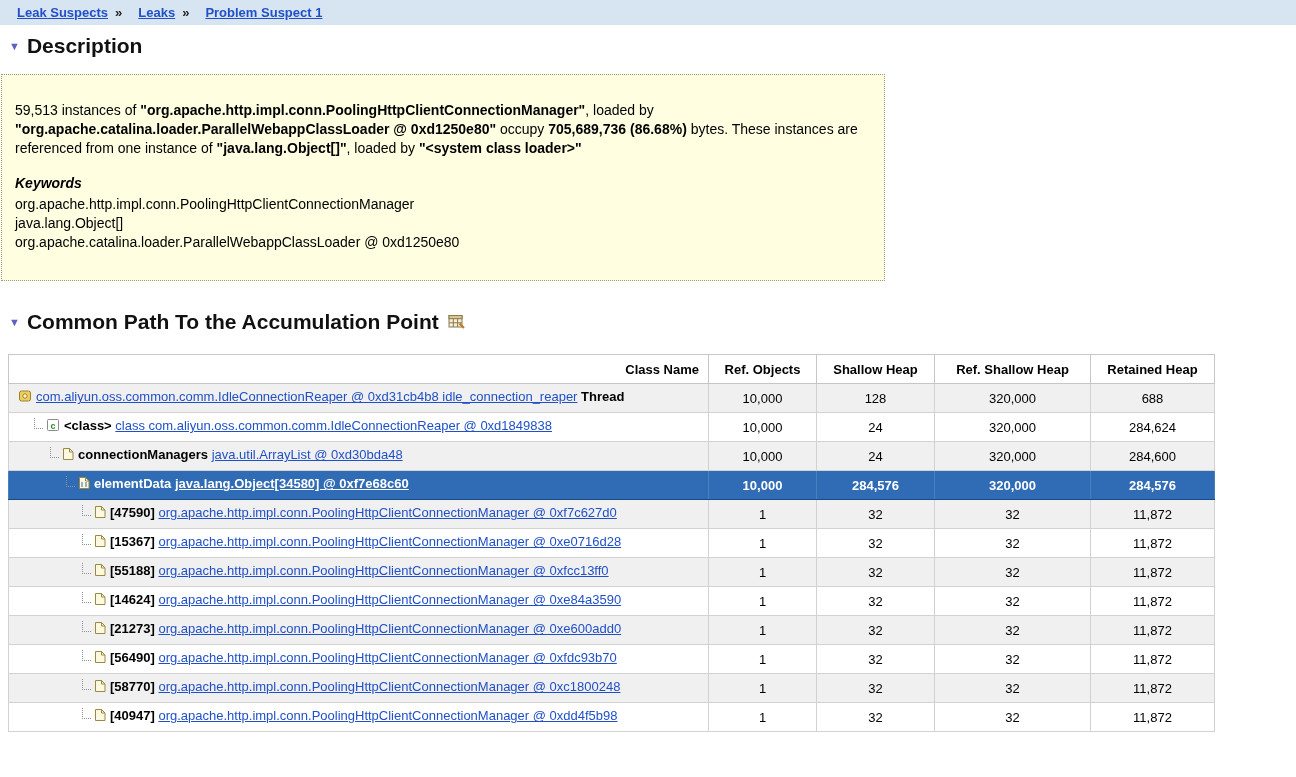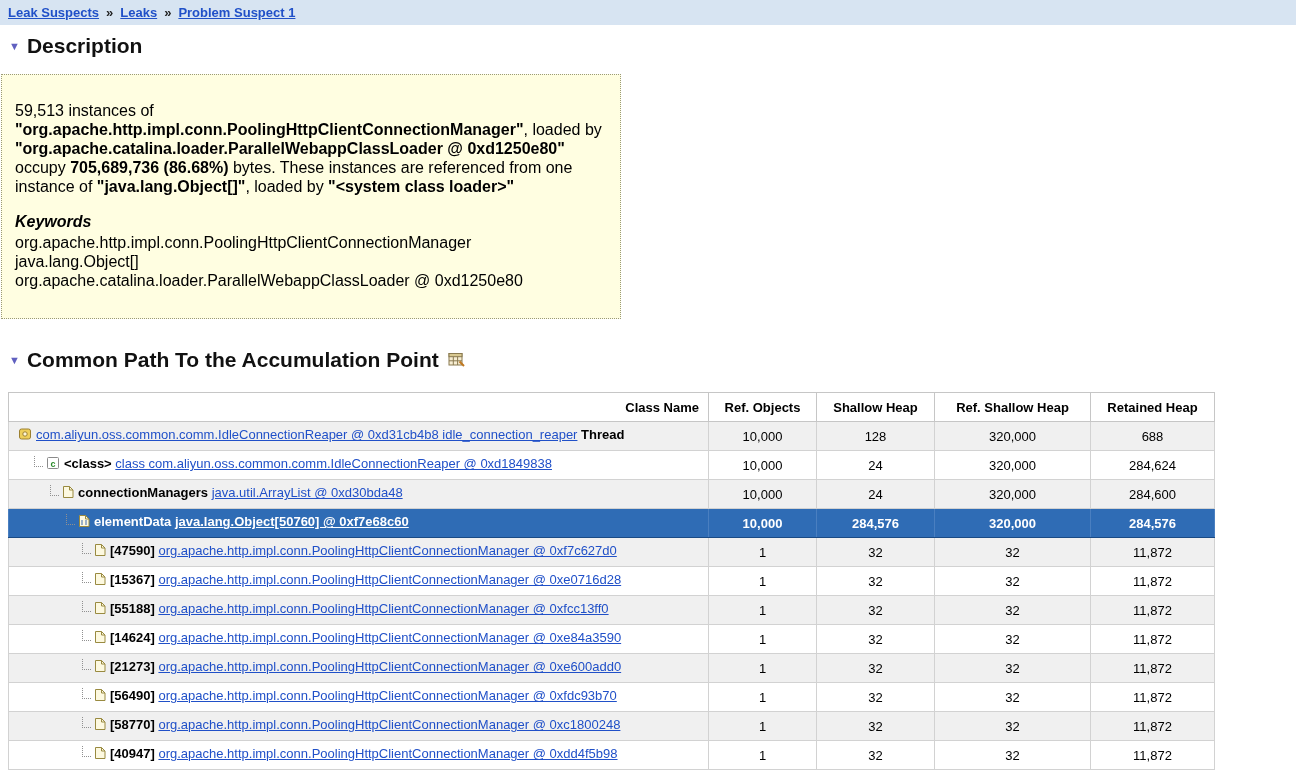--- a/index.html
+++ b/index.html
@@ -14,20 +14,21 @@
   
   .breadcrumb {
     background: var(--breadcrumb-bg, #d7e4f2);
     padding: 5px 8px 5px 8px;
     white-space: nowrap;
   }
   .breadcrumb a {
     color: var(--link, #2050c8);
     font-weight: bold;
     text-decoration: underline;
+    margin-left: 9px;
   }
   .breadcrumb .sep { color: #222; margin: 0 7px; font-weight: bold; }
 
   
   .section-heading {
     display: flex; align-items: center; gap: 7px;
     padding: 9px 8px 4px 9px;
     cursor: pointer;
   }
   .section-heading .tri {
@@ -35,25 +36,25 @@
     font-size: 11px; line-height: 1;
   }
   .section-heading h2 {
     font-size: 21px; font-weight: bold; color: #111;
   }
   .sec-icon { display: inline-block; margin-left: 2px; position: relative; top: 1px; }
 
   
   .desc-box {
     margin: 12px 0 20px 1px;
-    width: 620px;
+    width: 884px;
     background: var(--descbox-bg, #fffee1);
     border: 1px dotted #9a9a77;
     padding: 26px 10px 28px 13px;
-    font-size: 16px;
+    font-size: 14px;
     line-height: 19px;
   }
   .desc-text b { font-weight: bold; }
   .kw-title { font-weight: bold; margin-top: 16px; margin-bottom: 2px; font-style: italic; }
   .kw-list div { line-height: 19px; }
 
   
   .path-table {
     border-collapse: collapse;
     margin: 16px 0 0 8px;
@@ -188,21 +189,21 @@
         <td class="num-cell">10,000</td>
         <td class="num-cell">24</td>
         <td class="num-cell">320,000</td>
         <td class="num-cell">284,600</td>
       </tr>
       <tr class="selected">
         <td class="name-cell"><span class="indent" style="width: 48px;"></span><span class="elbow"></span><span class="tree-icon"><svg width="12" height="14" viewBox="0 0 12 14">
               <path d="M1.5 1.5h6l3.5 3.5v7.5h-9.5z" fill="#fdf9e0" stroke="#998a40"></path>
               <path d="M7.5 1.5v3.5h3.5" fill="none" stroke="#998a40"></path>
               <path d="M4 6v5 M8 6v5" stroke="#3a6ab0"></path>
-            </svg></span><b class="row-prefix">elementData </b><a class="row-link">java.lang.Object[50760] @ 0xf7e68c60</a></td>
+            </svg></span><b class="row-prefix">elementData </b><a class="row-link">java.lang.Object[34580] @ 0xf7e68c60</a></td>
         <td class="num-cell">10,000</td>
         <td class="num-cell">284,576</td>
         <td class="num-cell">320,000</td>
         <td class="num-cell">284,576</td>
       </tr>
       <tr class="stripe">
         <td class="name-cell"><span class="indent" style="width: 64px;"></span><span class="elbow"></span><span class="tree-icon"><svg width="12" height="14" viewBox="0 0 12 14">
               <path d="M1.5 1.5h6l3.5 3.5v7.5h-9.5z" fill="#fdf9e0" stroke="#998a40"></path>
               <path d="M7.5 1.5v3.5h3.5" fill="none" stroke="#998a40"></path>
             </svg></span><b class="row-prefix">[47590] </b><a class="row-link">org.apache.http.impl.conn.PoolingHttpClientConnectionManager @ 0xf7c627d0</a></td>

